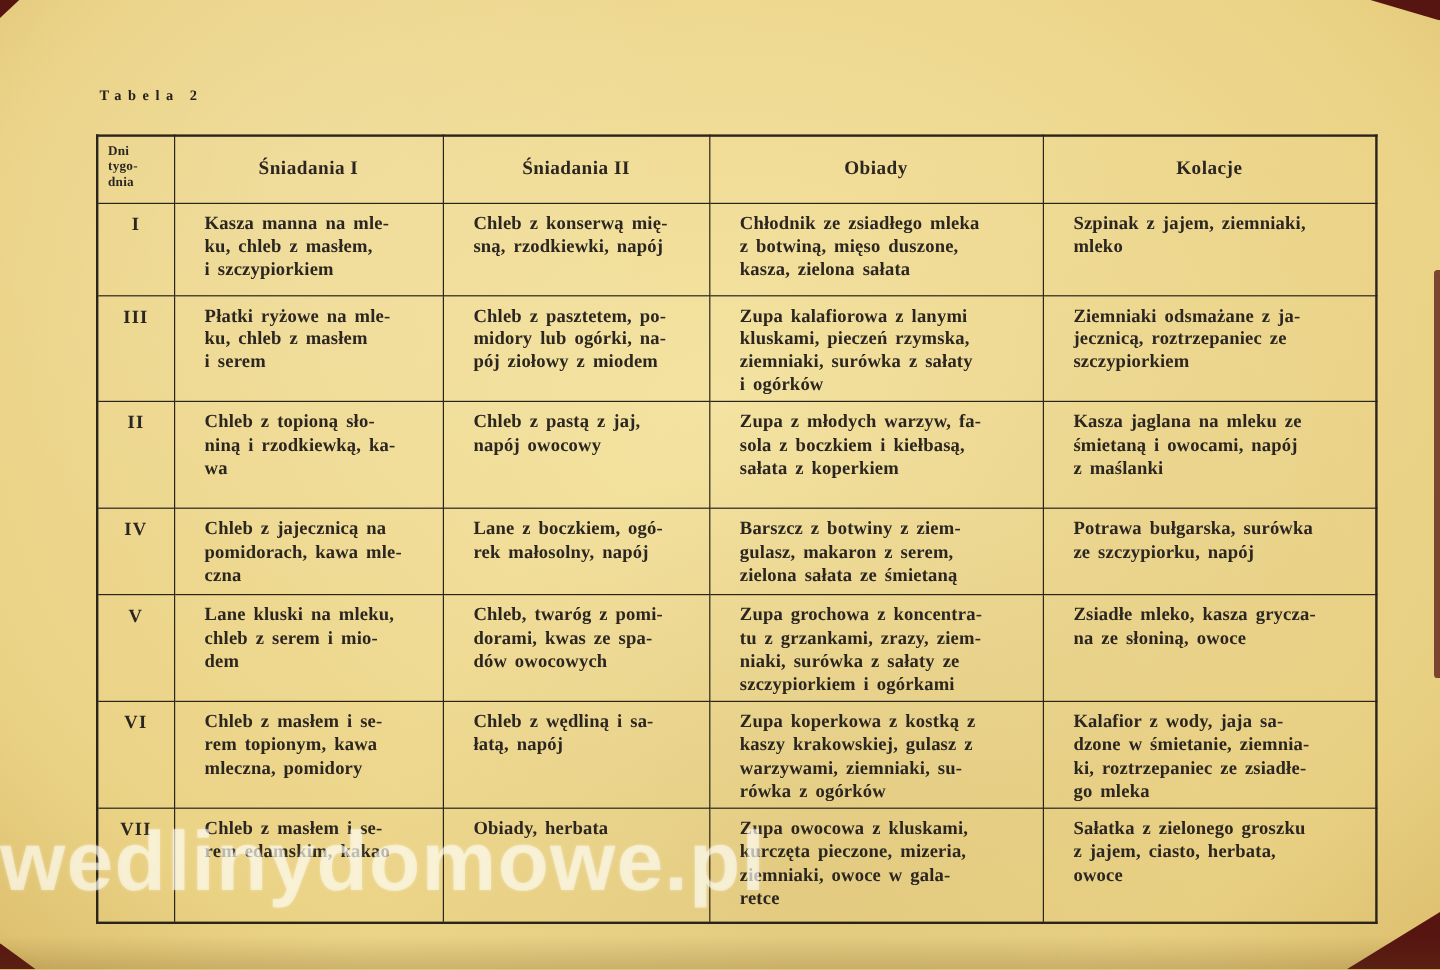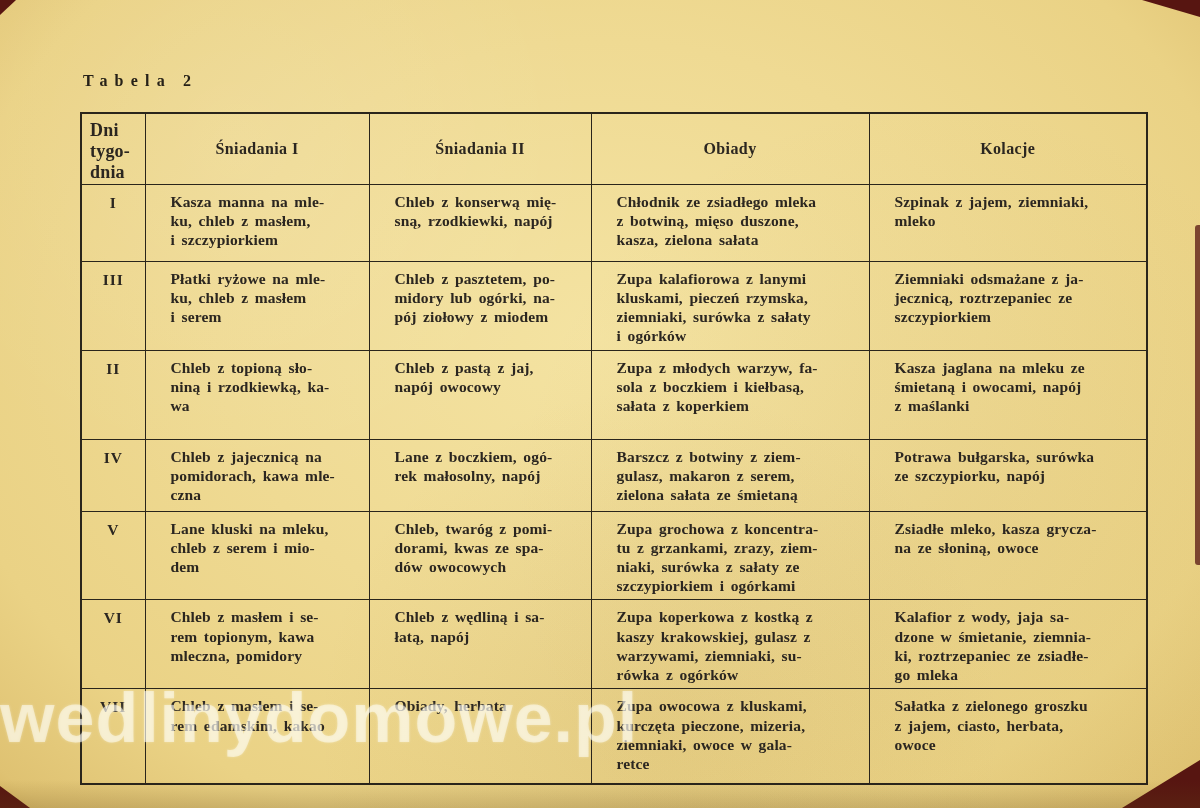--- a/index.html
+++ b/index.html
@@ -33,39 +33,39 @@
     background: linear-gradient(to bottom, rgba(110,80,25,0), rgba(100,70,20,0.22)); }
 
   .page-header {
     position: absolute; left: 83px; right: 56px; top: 72px;
     display: flex; justify-content: space-between; align-items: baseline;
   }
   .page-title {
     font-size: 17px; font-weight: 700; letter-spacing: 1.6px; color: #262118;
   }
   .table-label {
-    font-size: 16px; font-weight: 700; letter-spacing: 0.45em; color: #262118;
+    font-size: 12px; font-weight: 700; letter-spacing: 0.45em; color: #262118;
   }
 
   table.menu {
     position: absolute; left: 80px; top: 112px;
     width: 1066px; table-layout: fixed; border-collapse: collapse;
     border: 2.5px solid #2a251b;
   }
   table.menu th, table.menu td {
     border: 1.6px solid #2a251b;
     font-weight: 700;
     color: #2b2620;
   }
   table.menu th {
     font-size: 16px; text-align: center; vertical-align: middle;
     letter-spacing: 0.4px; padding: 4px 4px;
   }
   table.menu th.day-h {
-    font-size: 18px; text-align: left; vertical-align: top;
+    font-size: 11px; text-align: left; vertical-align: top;
     padding: 6px 2px 0 8px; white-space: pre-line; line-height: 1.18;
     letter-spacing: 0.2px;
   }
   table.menu td {
     font-size: 15.5px; line-height: 1.24; vertical-align: top;
     padding: 7px 6px 4px 25px;
     white-space: pre-line;
     letter-spacing: 0.15px; word-spacing: 2.5px;
   }
   table.menu td.day {

